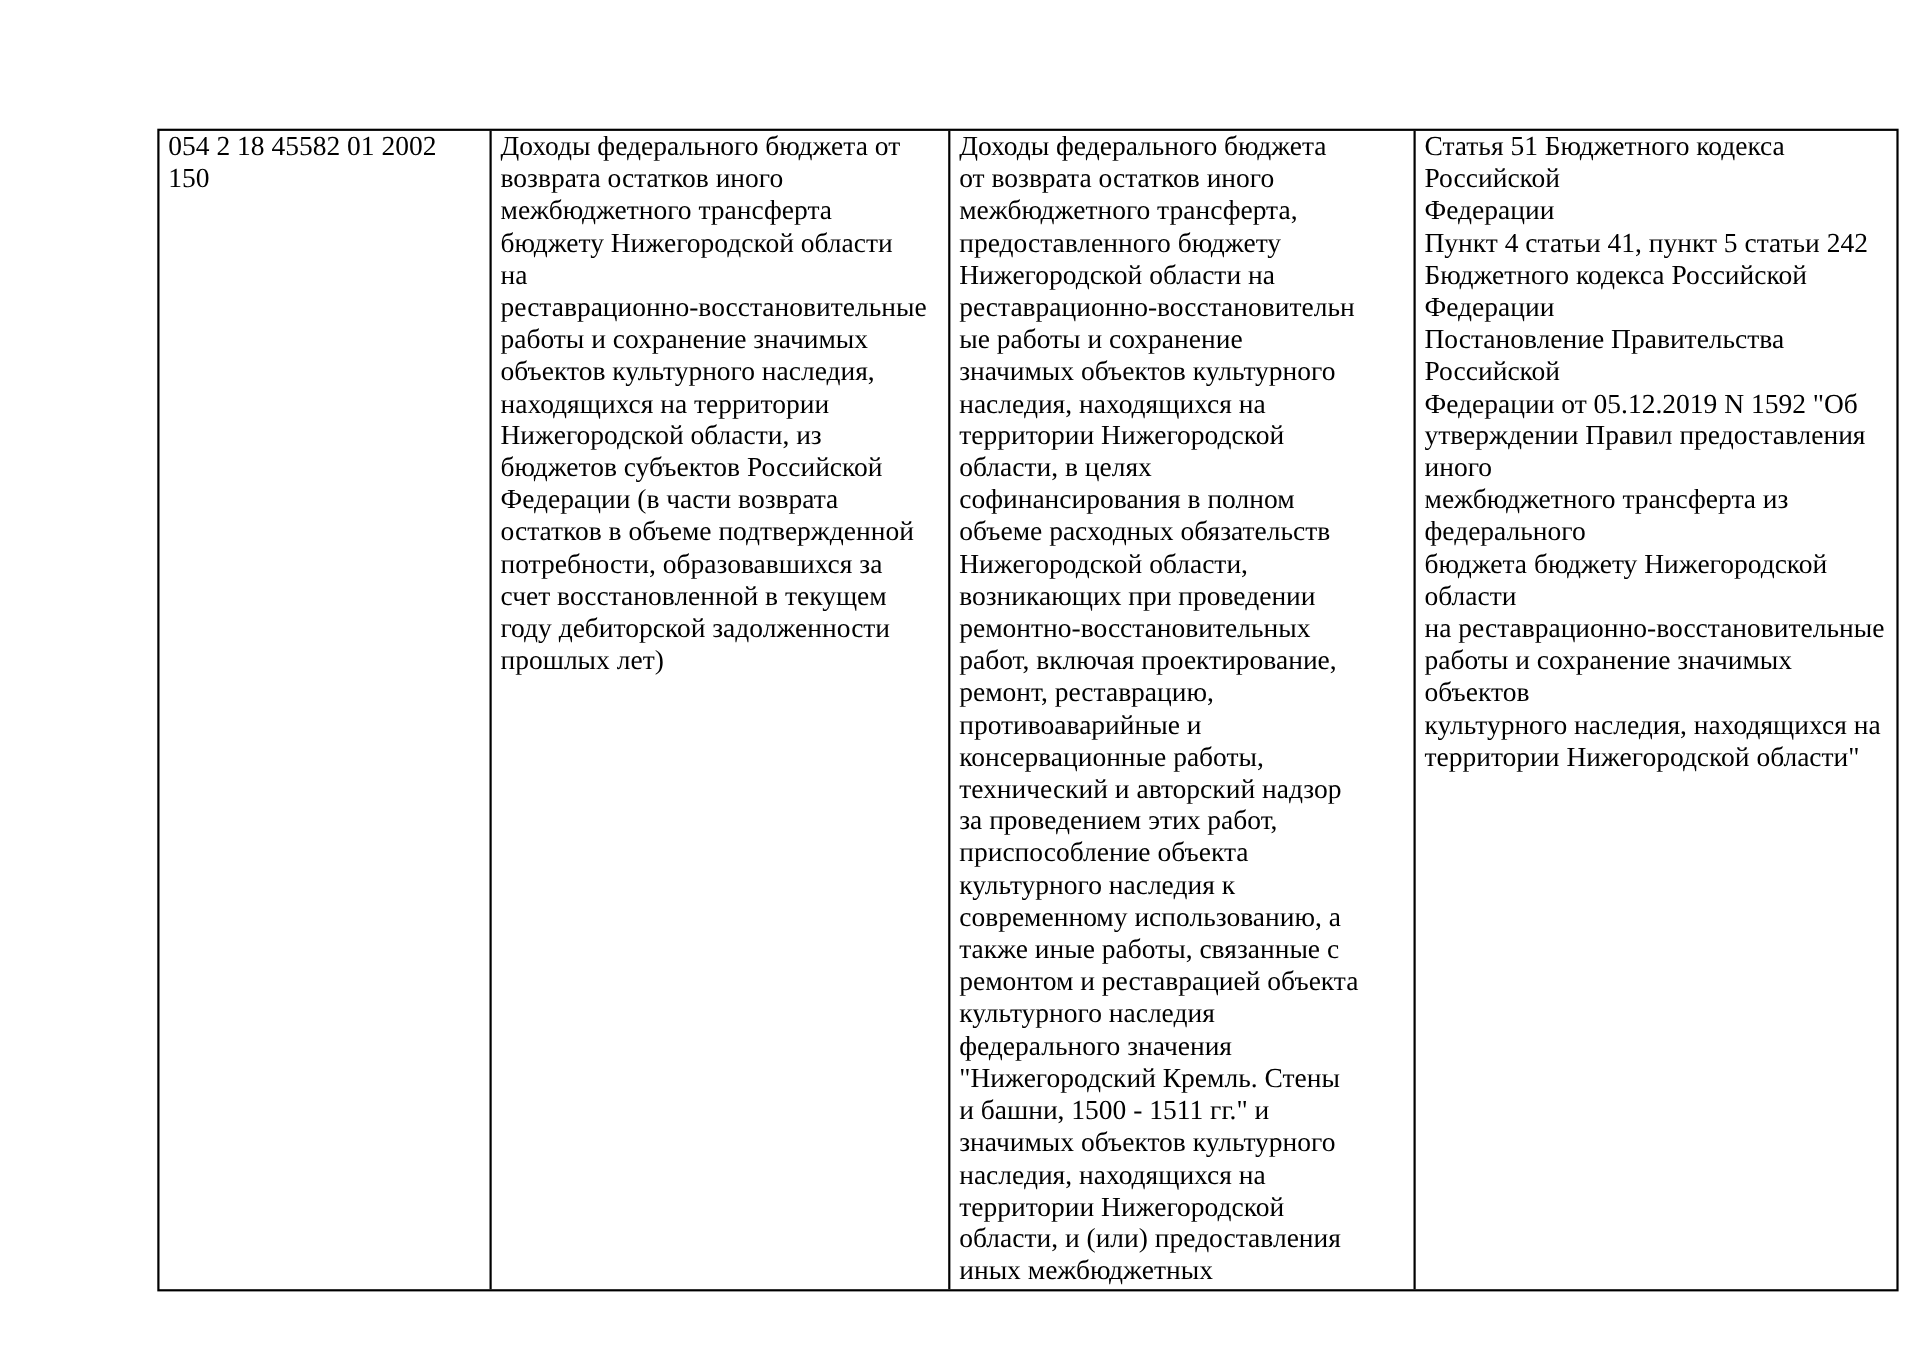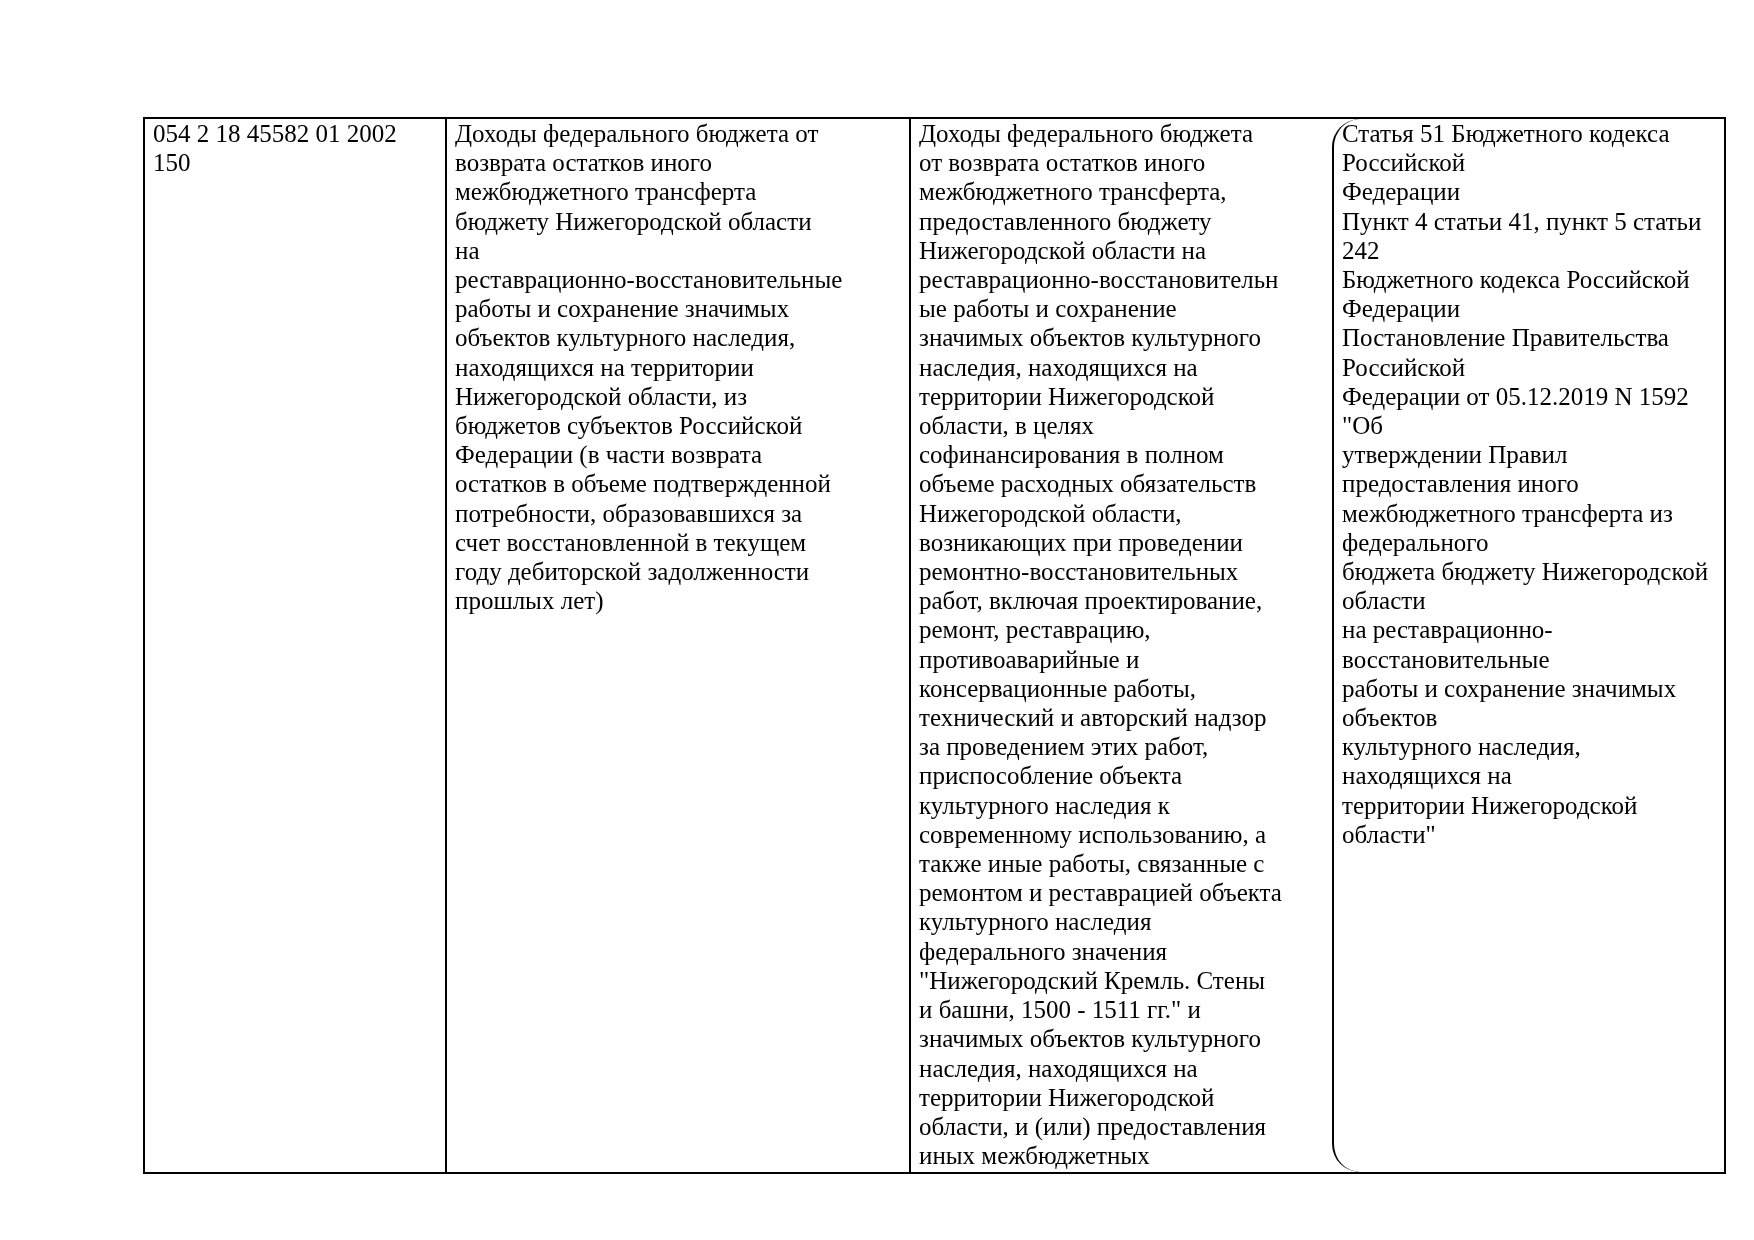--- a/index.html
+++ b/index.html
@@ -30,23 +30,23 @@
     border-left: 2px solid #000000;
     padding: 0 8px;
     font-size: 25px;
     line-height: 29.2px;
     white-space: pre-line;
     overflow: hidden;
     vertical-align: top;
   }
   .doc-cell:first-child { border-left: none; }
   .col-code    { width: 300px; }
-  .col-name    { width: 464px; }
+  .col-name    { width: 417px; }
   .col-purpose { width: 423px; }
-  .col-legal   { flex: 1; border-radius: 28px; }
+  .col-legal   { flex: 1; }
 </style>
 </head>
 <body>
 
 <div class="doc-table">
   <div class="doc-cell col-code">054 2 18 45582 01 2002 150</div>
   <div class="doc-cell col-name">Доходы федерального бюджета от
 возврата остатков иного
 межбюджетного трансферта
 бюджету Нижегородской области

